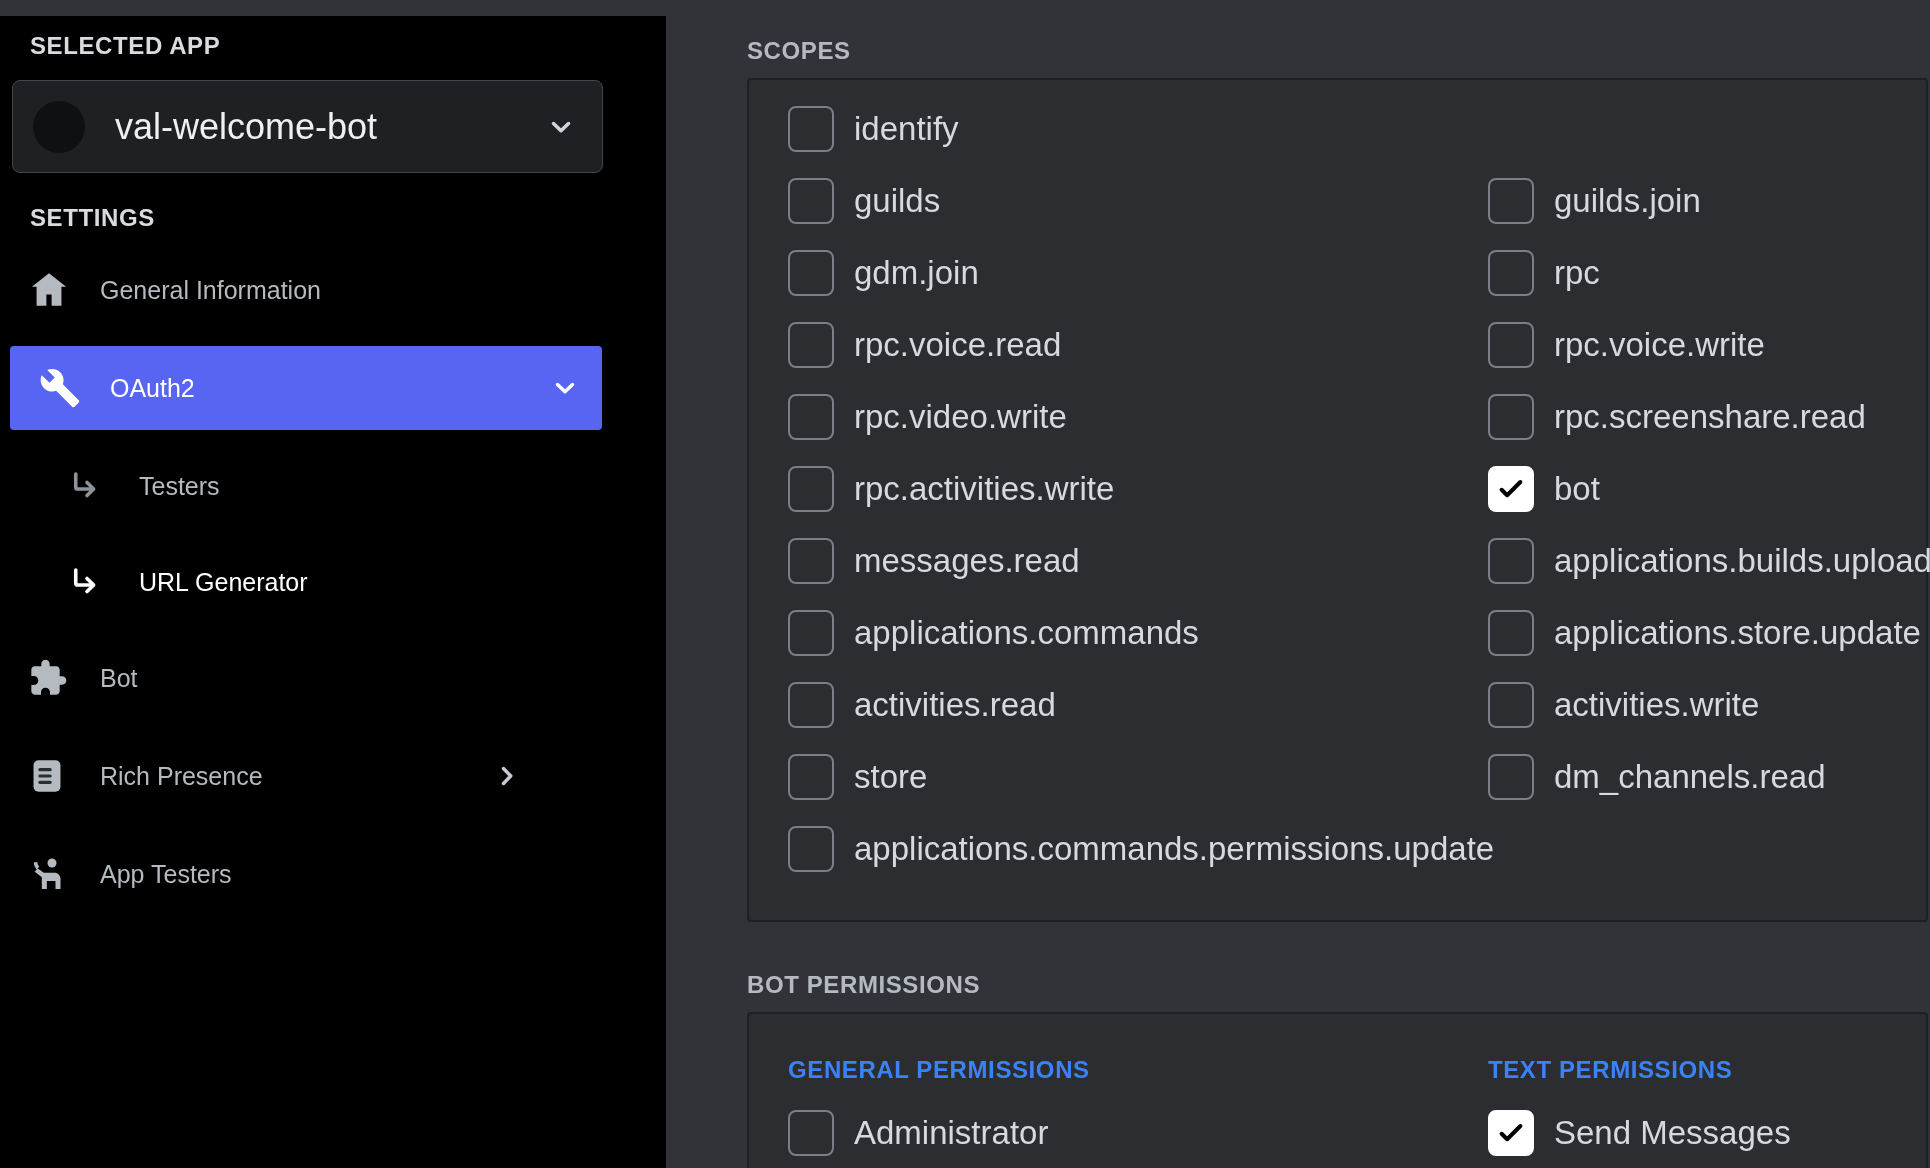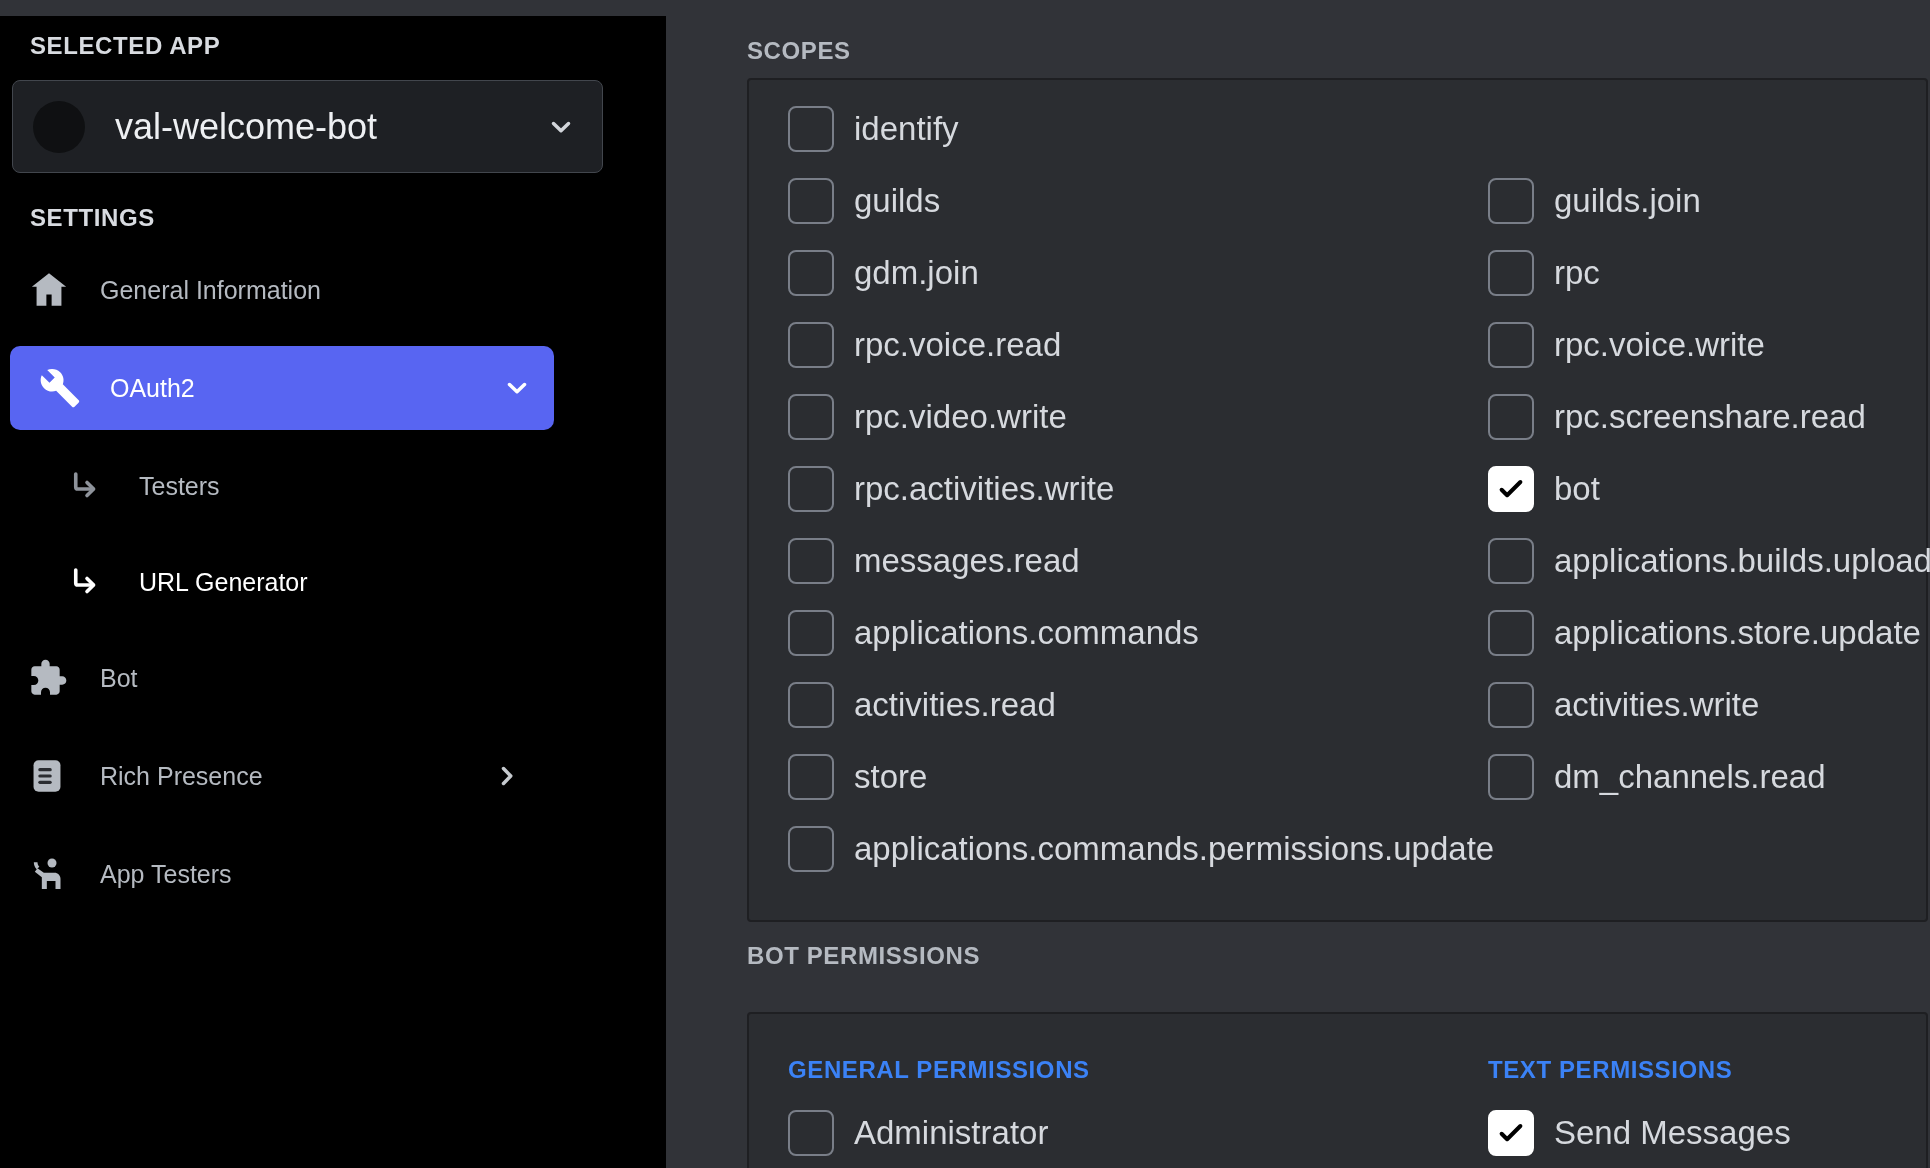--- a/index.html
+++ b/index.html
@@ -51,31 +51,31 @@
   .nav-item.sub.current .nav-label { color:#ffffff; }
 
   #nav-general-information { top:226px; }
   #nav-oauth2-general      { top:422px; }
   #nav-url-generator       { top:518px; }
   #nav-bot                 { top:614px; }
   #nav-rich-presence       { top:712px; }
   #nav-app-testers         { top:810px; }
 
   .pill {
-    position:absolute; left:10px; top:330px; width:544px; height:84px;
-    background:#5865f2; border-radius:10px; cursor:pointer;
+    position:absolute; left:10px; top:330px; width:592px; height:84px;
+    background:#5865f2; border-radius:4px; cursor:pointer;
   }
   .pill .nav-icon  { left:29px; color:#ffffff; }
   .pill .nav-label { color:#ffffff; }
   .pill .nav-chevron { right:22px; color:#ffffff; }
 
   
   .main { position:absolute; left:666px; top:0; width:1264px; height:1168px; background:#313338; }
   #scopes-label { position:absolute; left:81px; top:37px; }
-  #bot-permissions-label { position:absolute; left:81px; top:942px; }
+  #bot-permissions-label { position:absolute; left:81px; top:971px; }
 
   .panel {
     position:absolute; left:81px; width:1181px;
     background:#2b2d31; border:2px solid #1e1f22; border-radius:4px;
   }
   #scopes-panel { top:78px; height:844px; padding:13px 0 0 39px; }
   #permissions-panel { top:1012px; height:300px; padding:42px 0 0 39px; }
 
   .two-col { display:grid; grid-template-columns:700px 1fr; }
   .scope-row { display:grid; grid-template-columns:700px 1fr; height:72px; }

